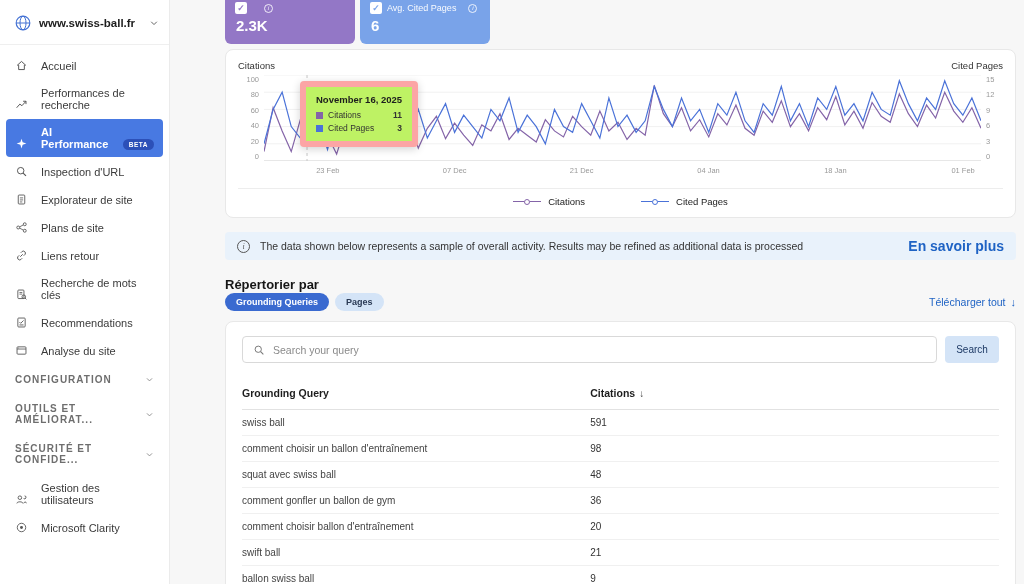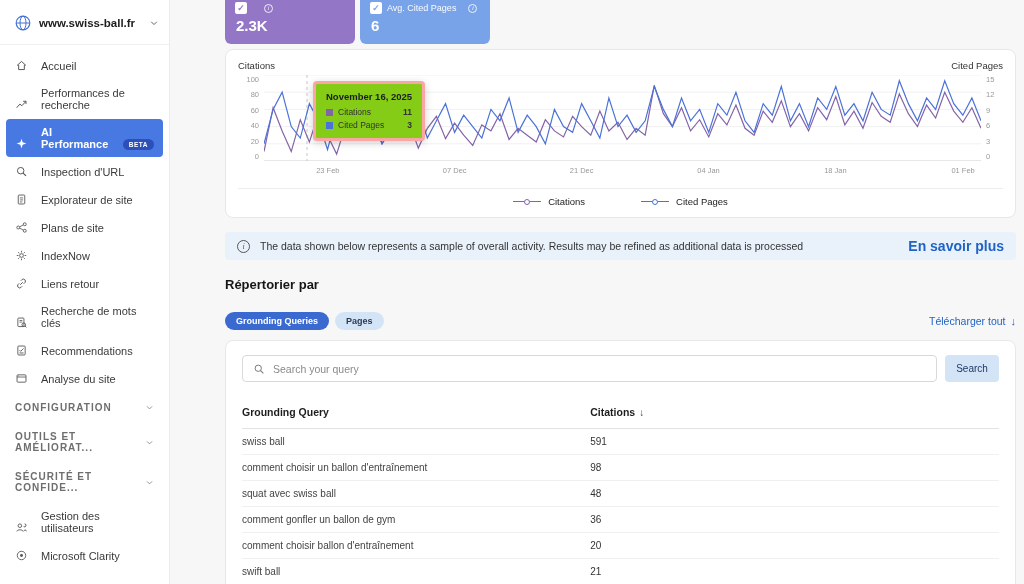--- a/index.html
+++ b/index.html
@@ -74,22 +74,22 @@
   .axis-titles { display:flex; justify-content:space-between; font-size:9.5px; color:#333; margin-bottom:4px; }
   .plot-wrap { display:flex; }
   .yticks { display:flex; flex-direction:column; justify-content:space-between; font-size:7.5px; color:#999; height:86px; }
   .yticks.left { width:26px; text-align:right; padding-right:5px; }
   .yticks.right { width:22px; text-align:left; padding-left:5px; }
   .plot { flex:1; position:relative; height:86px; }
   .plot svg { position:absolute; inset:0; width:100%; height:100%; }
   .xlabels { position:relative; height:16px; margin:3px 22px 0 26px; font-size:7.5px; color:#999; }
   .xlabels span { position:absolute; transform:translateX(-50%); top:2px; white-space:nowrap; }
   .tooltip {
-    position:absolute; left:49px; top:6px; z-index:3;
-    background:#84cc16; border:3px solid #fca5a5; border-radius:4px;
+    position:absolute; left:36px; top:6px; z-index:3;
+    background:#bef264; border:6px solid #fca5a5; border-radius:4px;
     box-shadow:0 2px 8px rgba(0,0,0,.18);
     padding:7px 10px 8px; min-width:112px;
   }
   .tt-title { font-size:9.5px; font-weight:bold; color:#1d1d1d; margin-bottom:5px; white-space:nowrap; }
   .tt-row { display:flex; align-items:center; gap:5px; font-size:8.5px; color:#333; margin-top:3px; }
   .tt-swatch { width:7px; height:7px; flex-shrink:0; }
   .tt-name { white-space:nowrap; }
   .tt-val { margin-left:auto; font-weight:bold; padding-left:12px; }
   .legend {
     border-top:1px solid #ededed; margin-top:8px; padding:7px 0 4px;
@@ -107,21 +107,21 @@
     font-size:10.5px; color:#333;
   }
   .banner-i {
     width:13px; height:13px; border:1px solid #555; border-radius:50%;
     display:flex; align-items:center; justify-content:center;
     font-size:8px; font-style:italic; color:#555; flex-shrink:0; font-family:"Liberation Serif", serif;
   }
   .banner-link { margin-left:auto; color:var(--link,#1f63c4); font-weight:bold; font-size:14px; white-space:nowrap; cursor:pointer; }
   
   .sec-title { margin-top:17px; font-size:13px; font-weight:bold; color:#161616; }
-  .tabs-row { margin-top:20px; display:flex; align-items:center; gap:6px; }
+  .tabs-row { margin-top:1px; display:flex; align-items:center; gap:6px; }
   .tab { font-size:9px; font-weight:bold; padding:4px 11px; border-radius:10px; cursor:pointer; }
   .tab.active { background: var(--tab-active-bg, #3a6ad0); color:#fff; }
   .tab.inactive { background: var(--tab-inactive-bg, #d4e4f7); color:#2a3a55; }
   .download { margin-left:auto; display:flex; align-items:center; gap:5px; color:var(--link,#1f63c4); font-size:10.5px; cursor:pointer; }
   .dl-arrow { font-size:11px; }
   
   .table-card {
     margin-top:10px; background:#fff; border:1px solid #e8e8e8; border-radius:8px;
     padding:14px 16px 0; height:300px;
   }
@@ -211,29 +211,20 @@
     <div class="nav-item">
       <span class="nicon">
           <svg width="13" height="13" viewBox="0 0 16 16">
             <circle cx="12" cy="4" r="1.8" fill="none" stroke="currentColor" stroke-width="1.1"></circle>
             <circle cx="4" cy="8" r="1.8" fill="none" stroke="currentColor" stroke-width="1.1"></circle>
             <circle cx="12" cy="12" r="1.8" fill="none" stroke="currentColor" stroke-width="1.1"></circle>
             <path d="M5.7 7.2 L10.3 4.8 M5.7 8.8 L10.3 11.2" stroke="currentColor" stroke-width="1"></path>
           </svg>
         </span>
       <span>Plans de site</span>
-    </div>
-    <div class="nav-item">
-      <span class="nicon">
-          <svg width="13" height="13" viewBox="0 0 16 16">
-            <circle cx="8" cy="8" r="2.3" fill="none" stroke="currentColor" stroke-width="1.1"></circle>
-            <path d="M8 2.2 V4.3 M8 11.7 V13.8 M2.2 8 H4.3 M11.7 8 H13.8 M3.9 3.9 L5.4 5.4 M10.6 10.6 L12.1 12.1 M12.1 3.9 L10.6 5.4 M5.4 10.6 L3.9 12.1" stroke="currentColor" stroke-width="1.1"></path>
-          </svg>
-        </span>
-      <span>IndexNow</span>
     </div>
     <div class="nav-item">
       <span class="nicon">
           <svg width="13" height="13" viewBox="0 0 16 16">
             <path d="M6.5 9.5 L9.5 6.5 M5.2 7.8 L3.6 9.4 a2.6 2.6 0 0 0 3.6 3.6 L8.8 11.4 M10.8 8.2 L12.4 6.6 A2.6 2.6 0 0 0 8.8 3 L7.2 4.6" fill="none" stroke="currentColor" stroke-width="1.2"></path>
           </svg>
         </span>
       <span>Liens retour</span>
     </div>
     <div class="nav-item">

